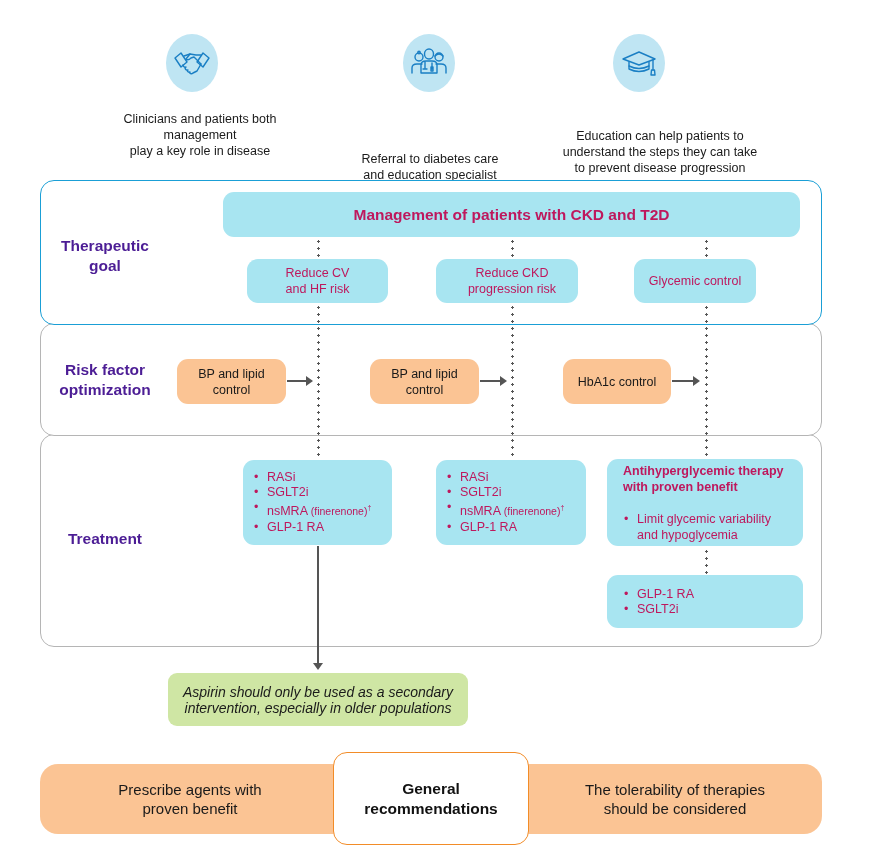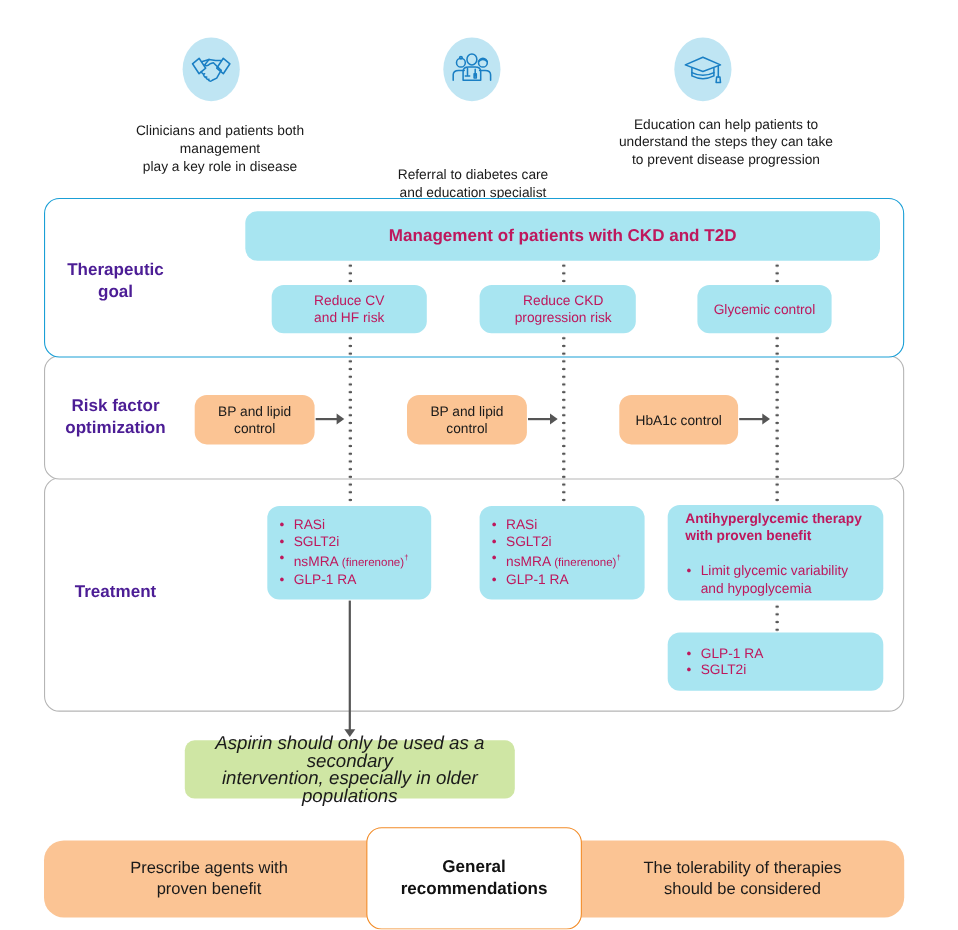--- a/index.html
+++ b/index.html
@@ -63,21 +63,21 @@
 
   .vline { position: absolute; width: 2px; background: #555; z-index: 6; }
   .vline-arrow::after {
     content: ""; position: absolute; bottom: -6px; left: -4px;
     border-top: 7px solid #555; border-left: 5px solid transparent; border-right: 5px solid transparent;
   }
 
   .box-green {
     position: absolute; background: #cfe6a4; border-radius: 9px;
     display: flex; align-items: center; justify-content: center; text-align: center;
-    font-style: italic; font-size: 17px; line-height: 16px; color: #1a1a1a;
+    font-style: italic; font-size: 14px; line-height: 16px; color: #1a1a1a;
   }
 
   .rec-bar {
     position: absolute; left: 40px; top: 764px; width: 782px; height: 70px;
     background: #fbc494; border-radius: 18px;
   }
   .rec-side {
     position: absolute; font-size: 15px; line-height: 19px; text-align: center; color: #1a1a1a;
   }
   .rec-center {
@@ -125,21 +125,21 @@
 
 <div class="intro-text" style="left:100px;top:111px;width:200px;">
   <div>Clinicians and patients both</div>
   <div>management</div>
   <div>play a key role in disease</div>
 </div>
 <div class="intro-text" style="left:330px;top:111px;width:200px;margin-top:40px;">
   <div>Referral to diabetes care</div>
   <div>and education specialist</div>
 </div>
-<div class="intro-text" style="left:540px;top:105px;width:240px;">
+<div class="intro-text" style="left:540px;top:128px;width:240px;">
   <div>Education can help patients to</div>
   <div>understand the steps they can take</div>
   <div>to prevent disease progression</div>
 </div>
 
 <div class="panel panel-goal"></div>
 <div class="panel panel-risk"></div>
 <div class="panel panel-treat"></div>
 
 <div class="row-label" style="left:50px;top:236px;width:110px;z-index:7;">

